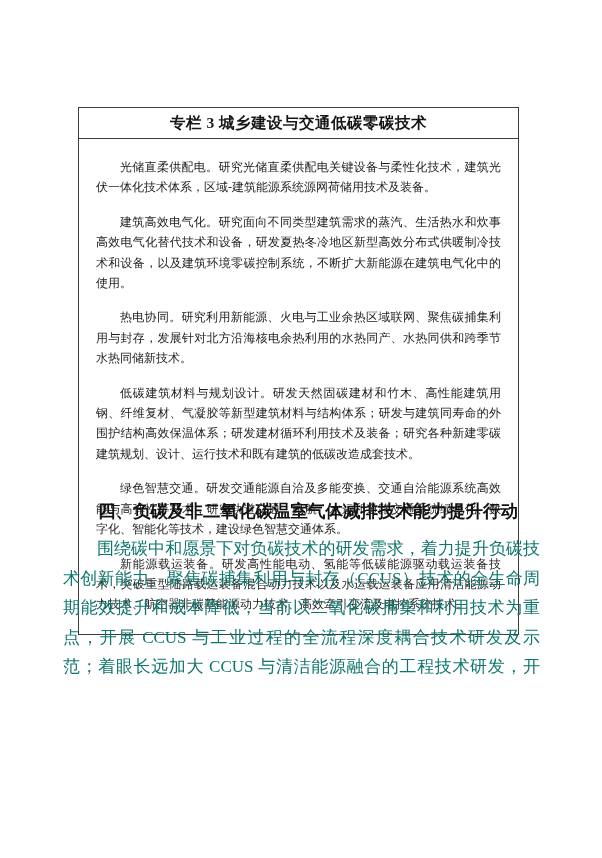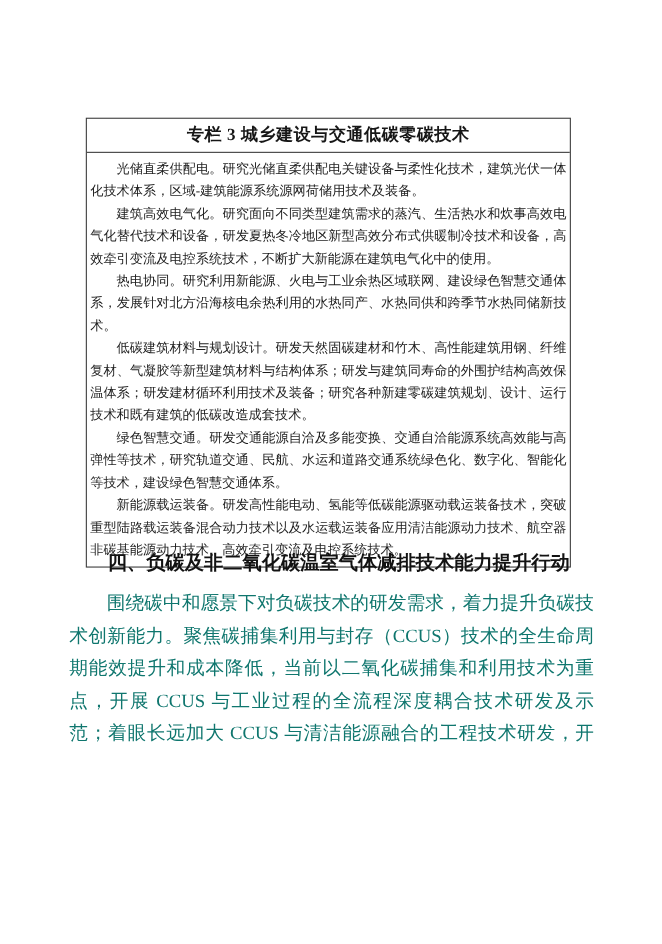--- a/index.html
+++ b/index.html
@@ -31,21 +31,21 @@
     letter-spacing: 0.5px;
     color: #161616;
   }
   .box-body {
     padding: 4px 3px 5px 3px;
     font-size: 12px;
     line-height: 20.4px;
     text-align: justify;
   }
   .box-para {
-    margin: 0;
+    margin: 14px;
     text-indent: 2em;
   }
   .section-heading {
     position: absolute;
     left: 63px;
     top: 499px;
     width: 478px;
     margin: 0;
     font-family: "Liberation Sans", "DejaVu Sans", sans-serif;
     font-weight: bold;
@@ -77,22 +77,22 @@
 </style>
 </head>
 <body>
 
 <div class="page">
 
   <div class="callout-box">
     <div class="box-title">专栏 3  城乡建设与交通低碳零碳技术</div>
     <div class="box-body">
         <p class="box-para">光储直柔供配电。研究光储直柔供配电关键设备与柔性化技术，建筑光伏一体化技术体系，区域-建筑能源系统源网荷储用技术及装备。</p>
-        <p class="box-para">建筑高效电气化。研究面向不同类型建筑需求的蒸汽、生活热水和炊事高效电气化替代技术和设备，研发夏热冬冷地区新型高效分布式供暖制冷技术和设备，高效牵引变流及电控系统技术，不断扩大新能源在建筑电气化中的使用。</p>
-        <p class="box-para">热电协同。研究利用新能源、火电与工业余热区域联网、建设绿色智慧交通体系，发展针对北方沿海核电余热利用的水热同产、水热同供和跨季节水热同储新技术。</p>
+        <p class="box-para">建筑高效电气化。研究面向不同类型建筑需求的蒸汽、生活热水和炊事高效电气化替代技术和设备，研发夏热冬冷地区新型高效分布式供暖制冷技术和设备，以及建筑环境零碳控制系统，不断扩大新能源在建筑电气化中的使用。</p>
+        <p class="box-para">热电协同。研究利用新能源、火电与工业余热区域联网、聚焦碳捕集利用与封存，发展针对北方沿海核电余热利用的水热同产、水热同供和跨季节水热同储新技术。</p>
         <p class="box-para">低碳建筑材料与规划设计。研发天然固碳建材和竹木、高性能建筑用钢、纤维复材、气凝胶等新型建筑材料与结构体系；研发与建筑同寿命的外围护结构高效保温体系；研发建材循环利用技术及装备；研究各种新建零碳建筑规划、设计、运行技术和既有建筑的低碳改造成套技术。</p>
         <p class="box-para">绿色智慧交通。研发交通能源自洽及多能变换、交通自洽能源系统高效能与高弹性等技术，研究轨道交通、民航、水运和道路交通系统绿色化、数字化、智能化等技术，建设绿色智慧交通体系。</p>
         <p class="box-para">新能源载运装备。研发高性能电动、氢能等低碳能源驱动载运装备技术，突破重型陆路载运装备混合动力技术以及水运载运装备应用清洁能源动力技术、航空器非碳基能源动力技术、高效牵引变流及电控系统技术。</p>
       </div>
   </div>
 
   <h2 class="section-heading">四、负碳及非二氧化碳温室气体减排技术能力提升行动</h2>
 
   <p class="body-paragraph">围绕碳中和愿景下对负碳技术的研发需求，着力提升负碳技术创新能力。聚焦碳捕集利用与封存（CCUS）技术的全生命周期能效提升和成本降低，当前以二氧化碳捕集和利用技术为重点，开展 CCUS 与工业过程的全流程深度耦合技术研发及示范；着眼长远加大 CCUS 与清洁能源融合的工程技术研发，开展矿化封存、陆上和海洋地质封存技术研究，力争到 2025 年实现单位二氧化碳捕集能耗比 2020 年下降 20%，到 2030 年下降 30%，实现捕集</p>
 

